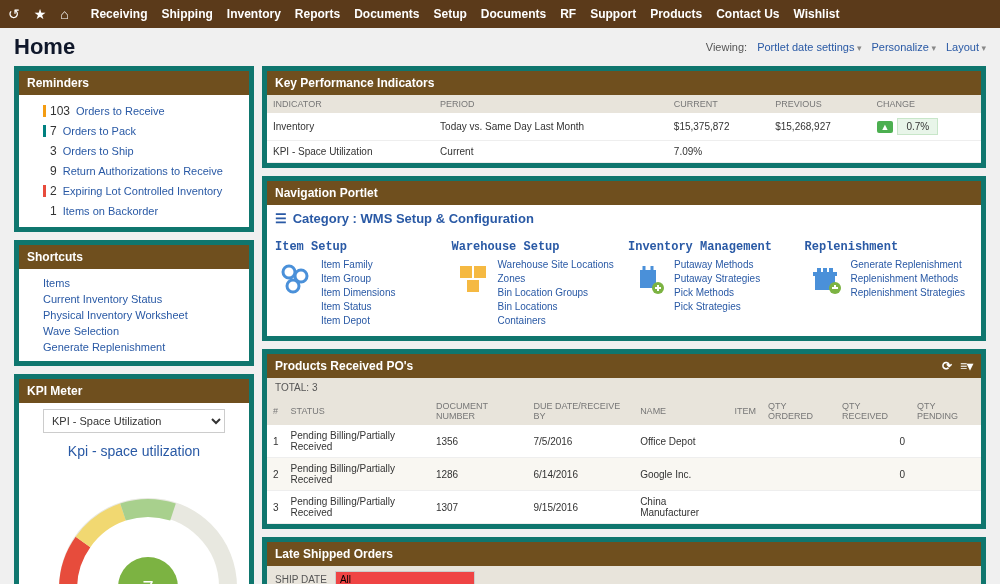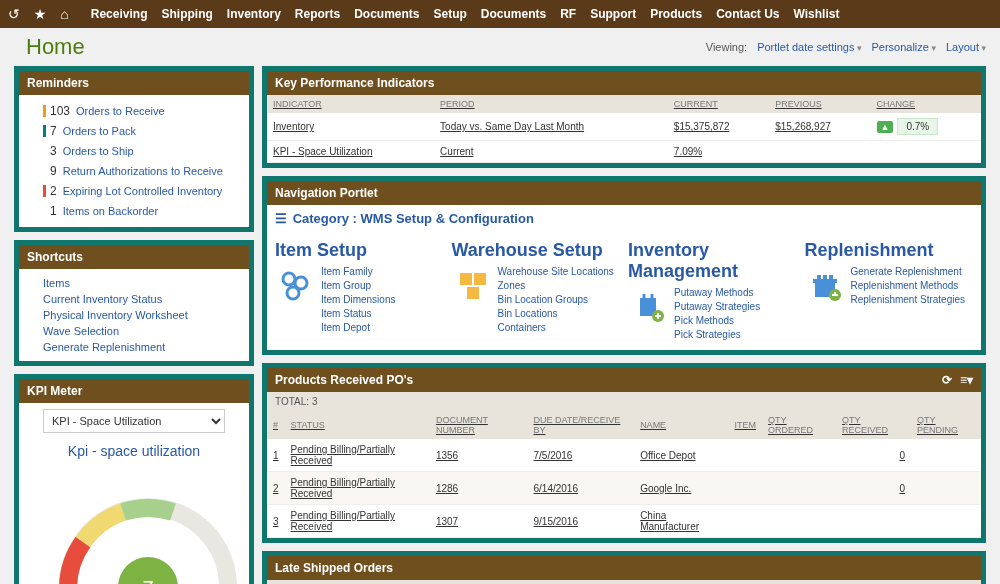--- a/index.html
+++ b/index.html
@@ -2,21 +2,21 @@
 <html><head>
 <meta charset="utf-8">
 <style>
 * { margin: 0; padding: 0; box-sizing: border-box; font-family: Arial, sans-serif; }
 body { background: #f0f0f0; font-size: 12px; color: #333; width: 1000px; }
 .topbar { background: #5b3a1a; height: 28px; display: flex; align-items: center; padding: 0 8px; gap: 14px; }
 .topbar-icon { color: #fff; cursor: pointer; font-size: 14px; }
 .topbar-nav { display: flex; gap: 14px; margin-left: 8px; }
 .topbar-nav a { color: #fff; text-decoration: none; font-size: 12px; font-weight: bold; }
 .header { display: flex; justify-content: space-between; align-items: center; padding: 6px 14px; }
-.header h1 { color: #4d7c0f; font-size: 22px; font-weight: normal; margin-left: 12px; }
+.header h1 { color: #0f172a; font-size: 22px; font-weight: bold; }
 .header-right { display: flex; gap: 10px; font-size: 11px; color: #333; }
 .header-right span { color: #2959a5; cursor: pointer; }
 .header-right .label { color: #555; cursor: default; }
 .main { display: flex; gap: 8px; padding: 0 14px 10px; }
 .left-col { width: 240px; flex-shrink: 0; display: flex; flex-direction: column; gap: 8px; }
 .right-col { flex: 1; display: flex; flex-direction: column; gap: 8px; min-width: 0; }
 .panel { background: #fff; border: 5px solid #0f766e; }
 .panel-header { background: #6f4f1e; color: #fff; padding: 5px 8px; font-weight: bold; font-size: 12px; display: flex; justify-content: space-between; align-items: center; }
 .panel-body { padding: 6px 24px; }
 .reminder-item { padding: 3px 0; display: flex; align-items: center; gap: 4px; }
@@ -24,31 +24,31 @@
 .rbar.orange { background: #f39c12; }
 .rbar.teal { background: #008080; }
 .rbar.red { background: #e74c3c; }
 .rbar.none { background: transparent; }
 .reminder-item .count { font-weight: normal; color: #333; margin-right: 2px; }
 .reminder-item a { color: #2959a5; text-decoration: none; font-size: 11px; }
 .shortcut-link { display: block; color: #2959a5; text-decoration: none; padding: 2px 0; font-size: 11px; }
 .kpi-select { width: 100%; padding: 4px; border: 1px solid #ccc; color: #333; font-size: 11px; background: #fff; }
 .gauge-wrap { text-align: center; padding: 10px 0; }
 .gauge-title { color: #2959a5; font-size: 14px; margin-bottom: 8px; }
-.table { width: 100%; border-collapse: collapse; font-size: 10px; text-decoration: underline; }
+.table { width: 100%; border-collapse: collapse; font-size: 10px; }
 .table th { background: #e8e4db; color: #777; text-align: left; padding: 4px 6px; font-weight: normal; text-transform: uppercase; font-size: 9px; }
 .table td { padding: 5px 6px; border-bottom: 1px solid #eee; }
 .table tr.alt { background: #f9f7f2; }
 .change-badge { display: inline-flex; align-items: center; gap: 4px; }
 .change-arrow { background: #4caf50; color: #fff; padding: 1px 4px; border-radius: 2px; font-size: 9px; }
 .change-val { background: #e8f5e9; padding: 2px 8px; border: 1px solid #c8e6c9; }
 .nav-portlet-cat { color: #2959a5; font-weight: bold; padding: 6px 8px; border-bottom: 0; font-size: 13px; display: flex; align-items: center; gap: 6px; }
 .nav-cols { display: flex; padding: 8px; gap: 8px; }
 .nav-col { flex: 1; }
-.nav-col-head { color: #2959a5; font-weight: bold; font-size: 18px; margin-bottom: 4px; }
+.nav-col-head { color: #2959a5; font-weight: bold; font-size: 12px; margin-bottom: 4px; font-family: Liberation Mono, monospace; }
 .nav-col-body { display: flex; gap: 6px; }
 .nav-links a { display: block; color: #2959a5; text-decoration: none; font-size: 10px; line-height: 1.4; }
 .nav-icon { width: 40px; height: 40px; flex-shrink: 0; }
 .po-total { background: #e8e4db; padding: 4px 8px; font-size: 10px; color: #555; }
 .ph-actions { display: flex; gap: 8px; font-size: 12px; }
 .late-filter { background: #e8e4db; padding: 5px 8px; display: flex; align-items: center; gap: 8px; font-size: 10px; color: #555; }
 .late-filter input { border: 1px solid #ccc; padding: 2px 4px; font-size: 10px; width: 140px; background: #ef4444; }
 .pager { display: flex; align-items: center; gap: 6px; padding: 5px 8px; font-size: 10px; color: #555; }
 .pager-btn { border: 1px solid #ccc; background: #fff; width: 18px; height: 18px; display: inline-flex; align-items: center; justify-content: center; cursor: pointer; color: #2959a5; font-weight: bold; }
 .dropdown-caret::after { content: ' ▾'; color: #888; font-size: 9px; }

